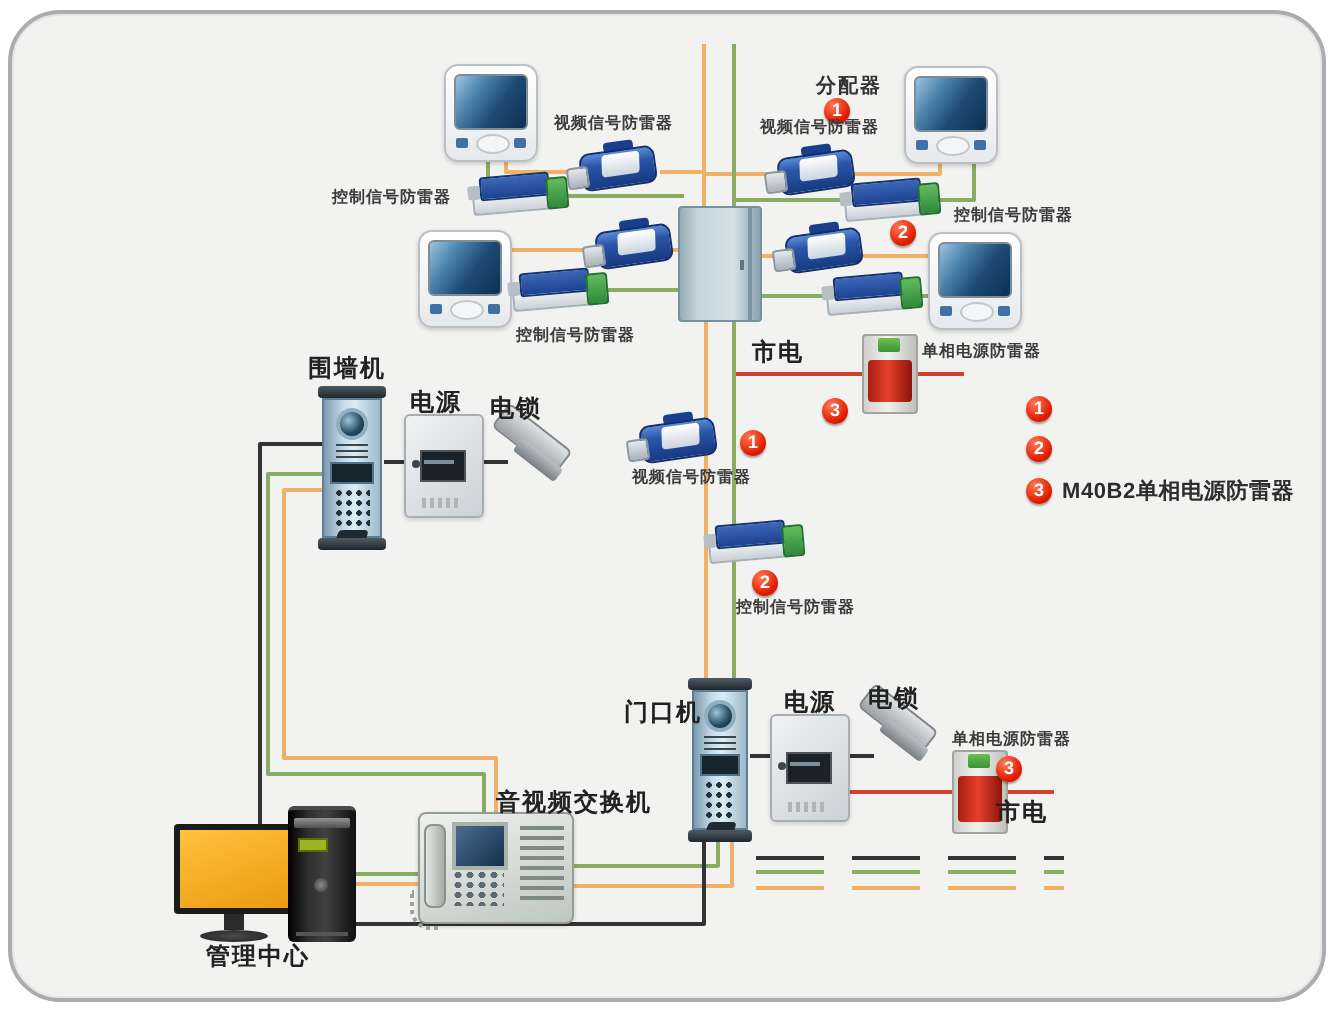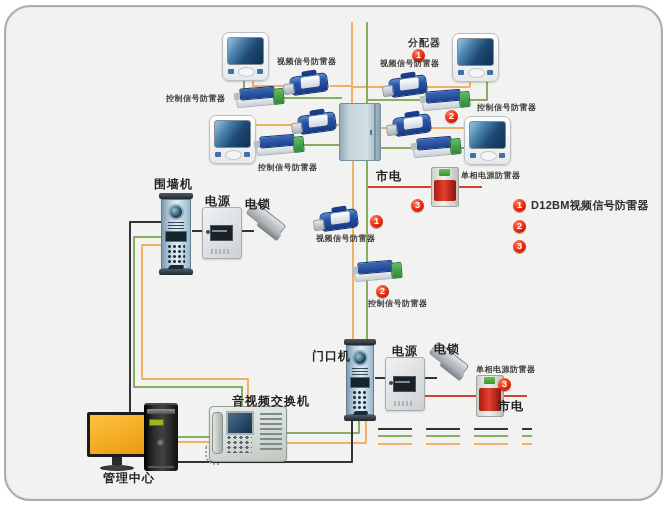--- a/index.html
+++ b/index.html
@@ -379,28 +379,28 @@
   <span class="lbl" style="left:316px;top:233px">视频信号防雷器</span>
   <span class="lbl" style="left:368px;top:298px">控制信号防雷器</span>
   <span class="lbl-lg" style="left:154px;top:176px">围墙机</span>
   <span class="lbl-lg" style="left:205px;top:193px">电源</span>
   <span class="lbl-lg" style="left:245px;top:196px">电锁</span>
   <span class="lbl-lg" style="left:312px;top:348px">门口机</span>
   <span class="lbl-lg" style="left:392px;top:343px">电源</span>
   <span class="lbl-lg" style="left:434px;top:341px">电锁</span>
   <span class="lbl" style="left:476px;top:364px">单相电源防雷器</span>
   <span class="lbl-lg" style="left:498px;top:398px">市电</span>
-  <span class="lbl-lg" style="left:232px;top:393px">音视频交换机</span>
+  <span class="lbl-lg" style="left:248px;top:393px">音视频交换机</span>
   <span class="lbl-lg" style="left:103px;top:470px">管理中心</span>
 
   <div class="legend">
     <div class="lg-row">
       <span class="lg-badge">1</span>
-      <span class="lg-text">D12BM视频信号防雷器</span>
     </div>
     <div class="lg-row">
       <span class="lg-badge">2</span>
     </div>
     <div class="lg-row">
       <span class="lg-badge">3</span>
+      <span class="lg-text">M40B2单相电源防雷器</span>
     </div>
   </div>
 </div>
 
 </body></html>

